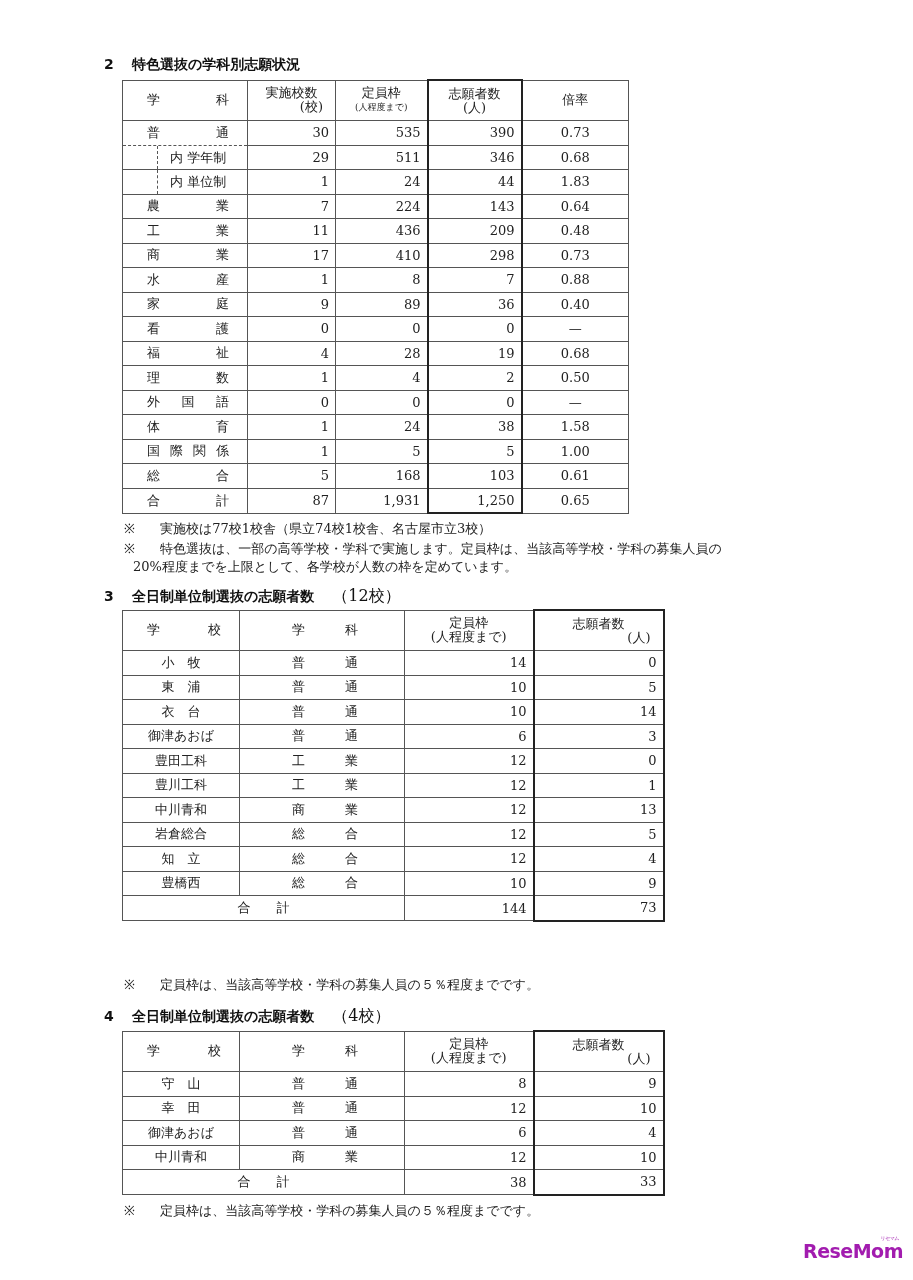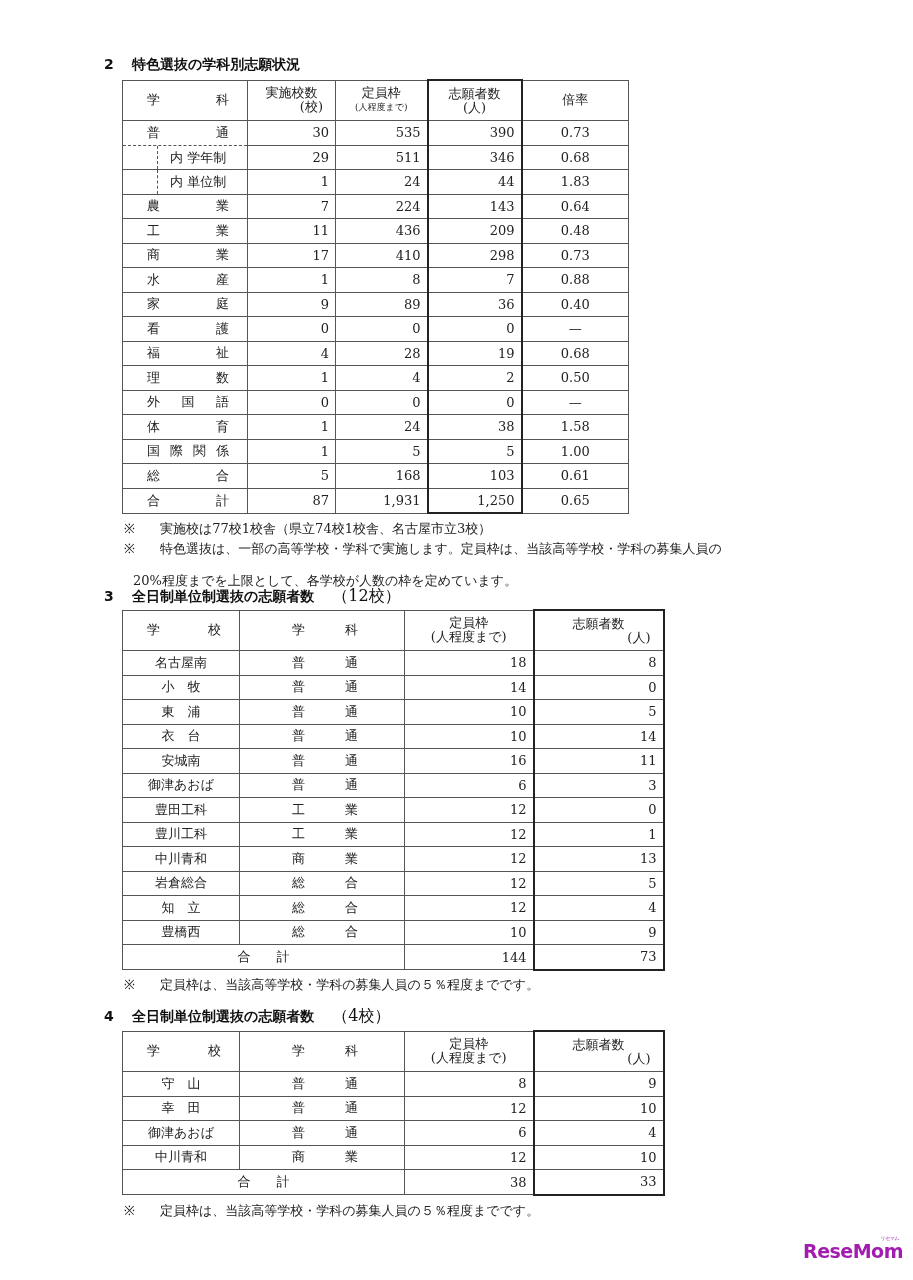--- a/index.html
+++ b/index.html
@@ -268,21 +268,21 @@
       </tr>
     </tbody>
 </table>
 
 <div class="note" style="left:124px;top:519px;">
   <span class="mk">※</span><span>実施校は77校1校舎（県立74校1校舎、名古屋市立3校）</span>
 </div>
 <div class="note" style="left:124px;top:539px;">
   <span class="mk">※</span><span>特色選抜は、一部の高等学校・学科で実施します。定員枠は、当該高等学校・学科の募集人員の</span>
 </div>
-<div class="note" style="left:133px;top:572px;text-align:right;">20%程度までを上限として、各学校が人数の枠を定めています。</div>
+<div class="note" style="left:133px;top:558px;text-align:right;">20%程度までを上限として、各学校が人数の枠を定めています。</div>
 
 <div class="h" style="left:104px;top:586px;">
   <span class="num">3</span><span>全日制単位制選抜の志願者数</span><span class="sub">（12校）</span>
 </div>
 
 <table id="t3" style="left:122px;top:609px;width:541px;">
   <colgroup>
       <col style="width:117px">
       <col style="width:165px">
       <col style="width:129px">
@@ -307,31 +307,20 @@
           <span class="ap">(人程度まで)</span>
         </td>
     <td class="bold-l bold-r bold-t">
           <span class="ap">志願者数</span>
           <span class="ap2">(人)</span>
         </td>
   </tr>
   </tbody>
     <tbody id="t3body">
       <tr>
-        <td class="ctr">名古屋南</td>
-        <td>
-          <div class="spread" style="padding:0 40px 0 46px">
-            <span>普</span>
-            <span>通</span>
-          </div>
-        </td>
-        <td class="num">18</td>
-        <td class="num bold-l bold-r">8</td>
-      </tr>
-      <tr>
         <td class="ctr">小　牧</td>
         <td>
           <div class="spread" style="padding:0 40px 0 46px">
             <span>普</span>
             <span>通</span>
           </div>
         </td>
         <td class="num">14</td>
         <td class="num bold-l bold-r">0</td>
       </tr>
@@ -349,31 +338,20 @@
       <tr>
         <td class="ctr">衣　台</td>
         <td>
           <div class="spread" style="padding:0 40px 0 46px">
             <span>普</span>
             <span>通</span>
           </div>
         </td>
         <td class="num">10</td>
         <td class="num bold-l bold-r">14</td>
-      </tr>
-      <tr>
-        <td class="ctr">安城南</td>
-        <td>
-          <div class="spread" style="padding:0 40px 0 46px">
-            <span>普</span>
-            <span>通</span>
-          </div>
-        </td>
-        <td class="num">16</td>
-        <td class="num bold-l bold-r">11</td>
       </tr>
       <tr>
         <td class="ctr">御津あおば</td>
         <td>
           <div class="spread" style="padding:0 40px 0 46px">
             <span>普</span>
             <span>通</span>
           </div>
         </td>
         <td class="num">6</td>

